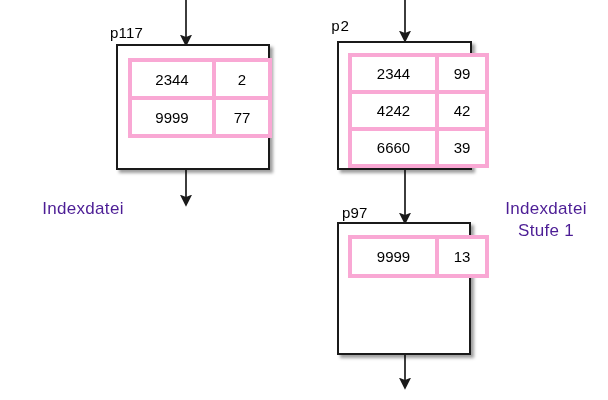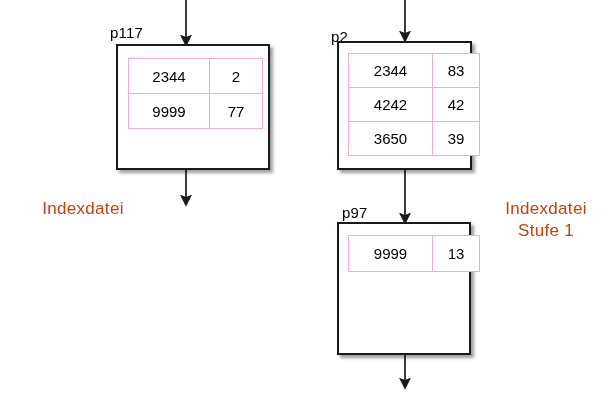--- a/index.html
+++ b/index.html
@@ -39,21 +39,21 @@
     white-space: nowrap;
   }
   
   .entry-table {
     position: absolute;
     border-collapse: collapse;
     background: #fff;
     table-layout: fixed;
   }
   .entry-table td {
-    border: 1px solid #f9a8d4;
+    border: 4px solid #f9a8d4;
     text-align: center;
     vertical-align: middle;
     font-size: 15px;
     padding: 3px;
     line-height: 1;
     color: #000;
     font-family: "Liberation Sans", sans-serif;
   }
   .entry-table td.key-cell { width: 75px; height: 28px; }
   .entry-table td.ptr-cell { width: 45px; height: 28px; }
@@ -65,21 +65,21 @@
   .entry-table.t-p97 td.ptr-cell { width: 40px; height: 29px; margin-left: 48px; }
 
   
   .side-caption {
     position: absolute;
     font-size: 17px;
     line-height: 22px;
     text-align: center;
     letter-spacing: 0.3px;
     white-space: nowrap;
-    color: #c2410c;
+    color: #4c1d95;
   }
   .arrow-layer {
     position: absolute;
     left: 0; top: 0;
     width: 608px;
     height: 400px;
     pointer-events: none;
   }
 </style>
 </head>
@@ -125,36 +125,36 @@
         <td class="key-cell">2344</td>
         <td class="ptr-cell">2</td>
       </tr>
       <tr>
         <td class="key-cell">9999</td>
         <td class="ptr-cell">77</td>
       </tr>
     </tbody>
   </table>
 
-  <div class="node-label" style="left:331px; top:29px;">p2</div>
+  <div class="node-label" style="left:331px; top:20px;font-family:Liberation Mono, monospace;">p2</div>
 
   <div class="page-box" style="left:337px; top:41px; width:135px; height:129px;"></div>
 
   <table class="entry-table t-p2" style="left:348px; top:53px;">
     <tbody>
       <tr>
         <td class="key-cell">2344</td>
-        <td class="ptr-cell">83</td>
+        <td class="ptr-cell">99</td>
       </tr>
       <tr>
         <td class="key-cell">4242</td>
         <td class="ptr-cell">42</td>
       </tr>
       <tr>
-        <td class="key-cell">3650</td>
+        <td class="key-cell">6660</td>
         <td class="ptr-cell">39</td>
       </tr>
     </tbody>
   </table>
 
   <div class="node-label" style="left:342px; top:205px;">p97</div>
 
   <div class="page-box" style="left:337px; top:222px; width:134px; height:133px;"></div>
 
   <table class="entry-table t-p97" style="left:348px; top:235px;">

